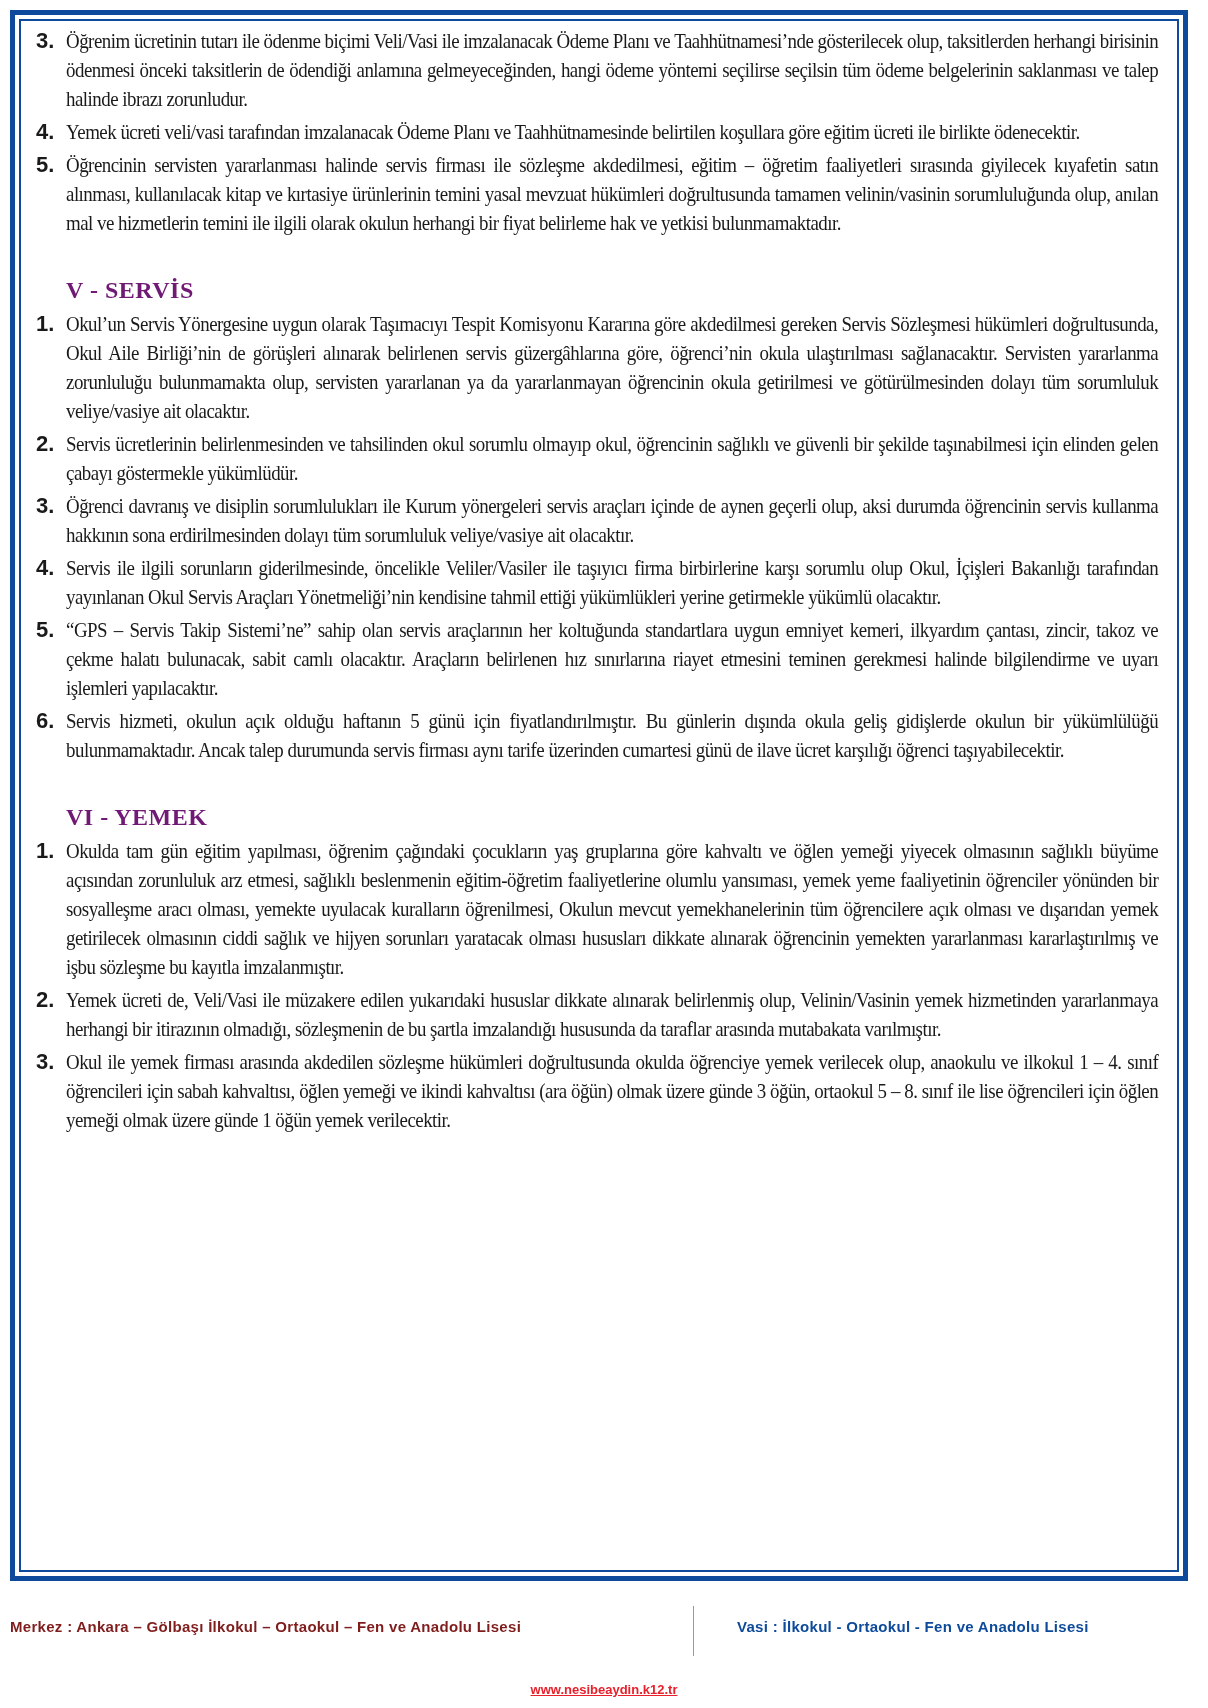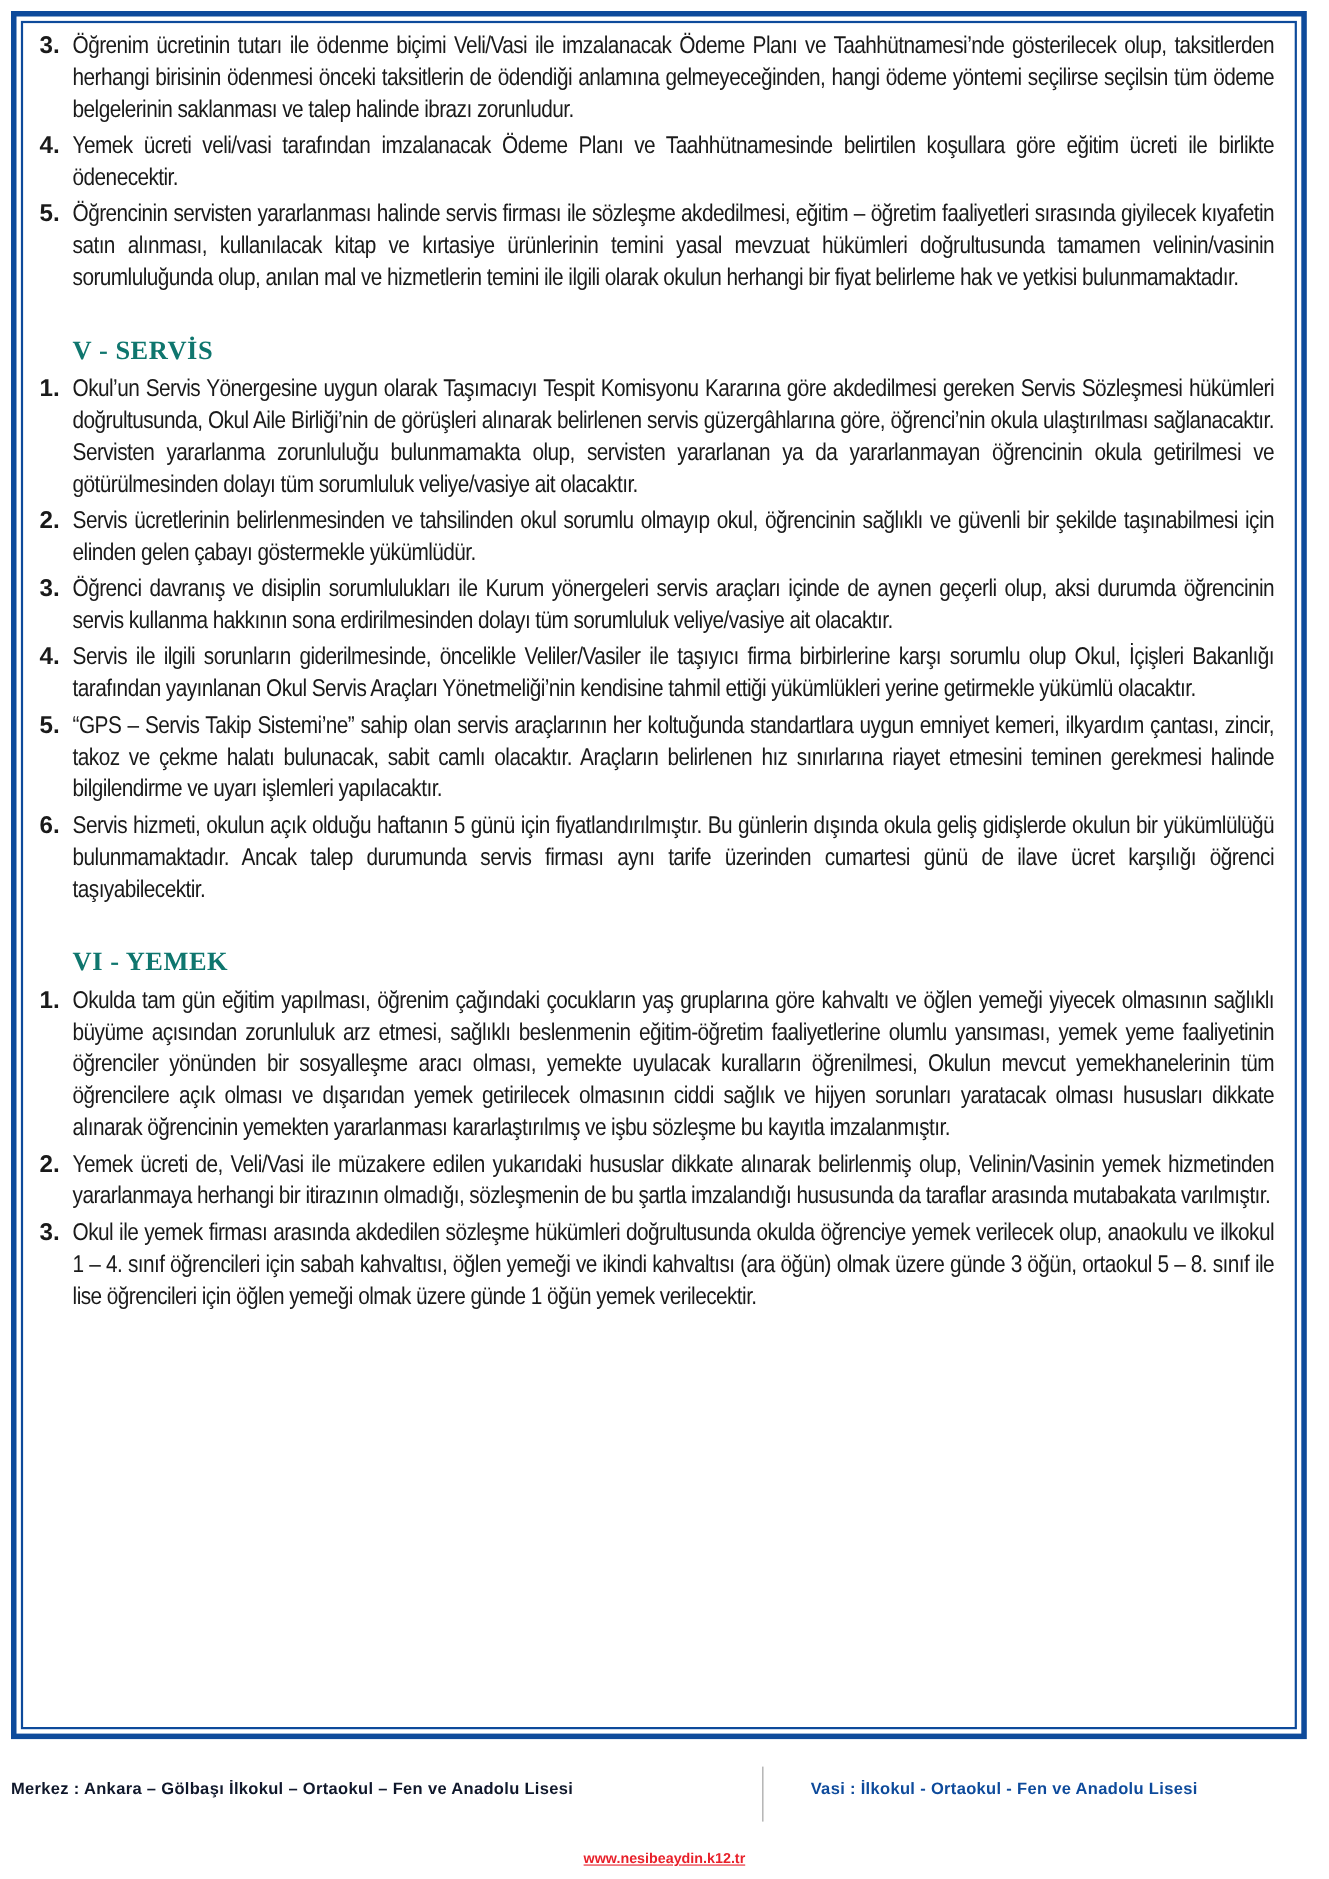--- a/index.html
+++ b/index.html
@@ -38,21 +38,21 @@
       left: 36px;
       top: 26px;
       width: 1140px;
     }
     .section {
       margin: 0;
     }
     .section-title {
       font-family: "Liberation Serif", serif;
       font-weight: bold;
-      color: #0f766e;
+      color: #701a75;
       font-size: 24px;
       letter-spacing: 0.5px;
       margin: 0 0 2px 30px;
       height: 34px;
       line-height: 34px;
     }
     .item {
       display: flex;
       align-items: flex-start;
       margin-bottom: 4px;
@@ -72,36 +72,37 @@
       text-align: justify;
       letter-spacing: -0.6px;
       transform: scaleX(0.86);
       transform-origin: left top;
       width: 1270px;
       max-width: 1270px;
     }
     .text-wrap {
       width: 1082px;
       overflow: visible;
+      font-family: Liberation Serif, serif;
     }
     .spacer {
       height: 32px;
     }
     .footer {
       position: absolute;
       top: 1606px;
       left: 0;
       width: 1208px;
       height: 50px;
     }
     .footer-left {
       position: absolute;
       left: 10px;
       top: 12px;
-      color: #0f172a;
+      color: #7f1d1d;
       font-weight: bold;
       font-size: 15px;
       letter-spacing: 0.3px;
     }
     .footer-divider {
       position: absolute;
       left: 693px;
       top: 0;
       width: 1px;
       height: 50px;

